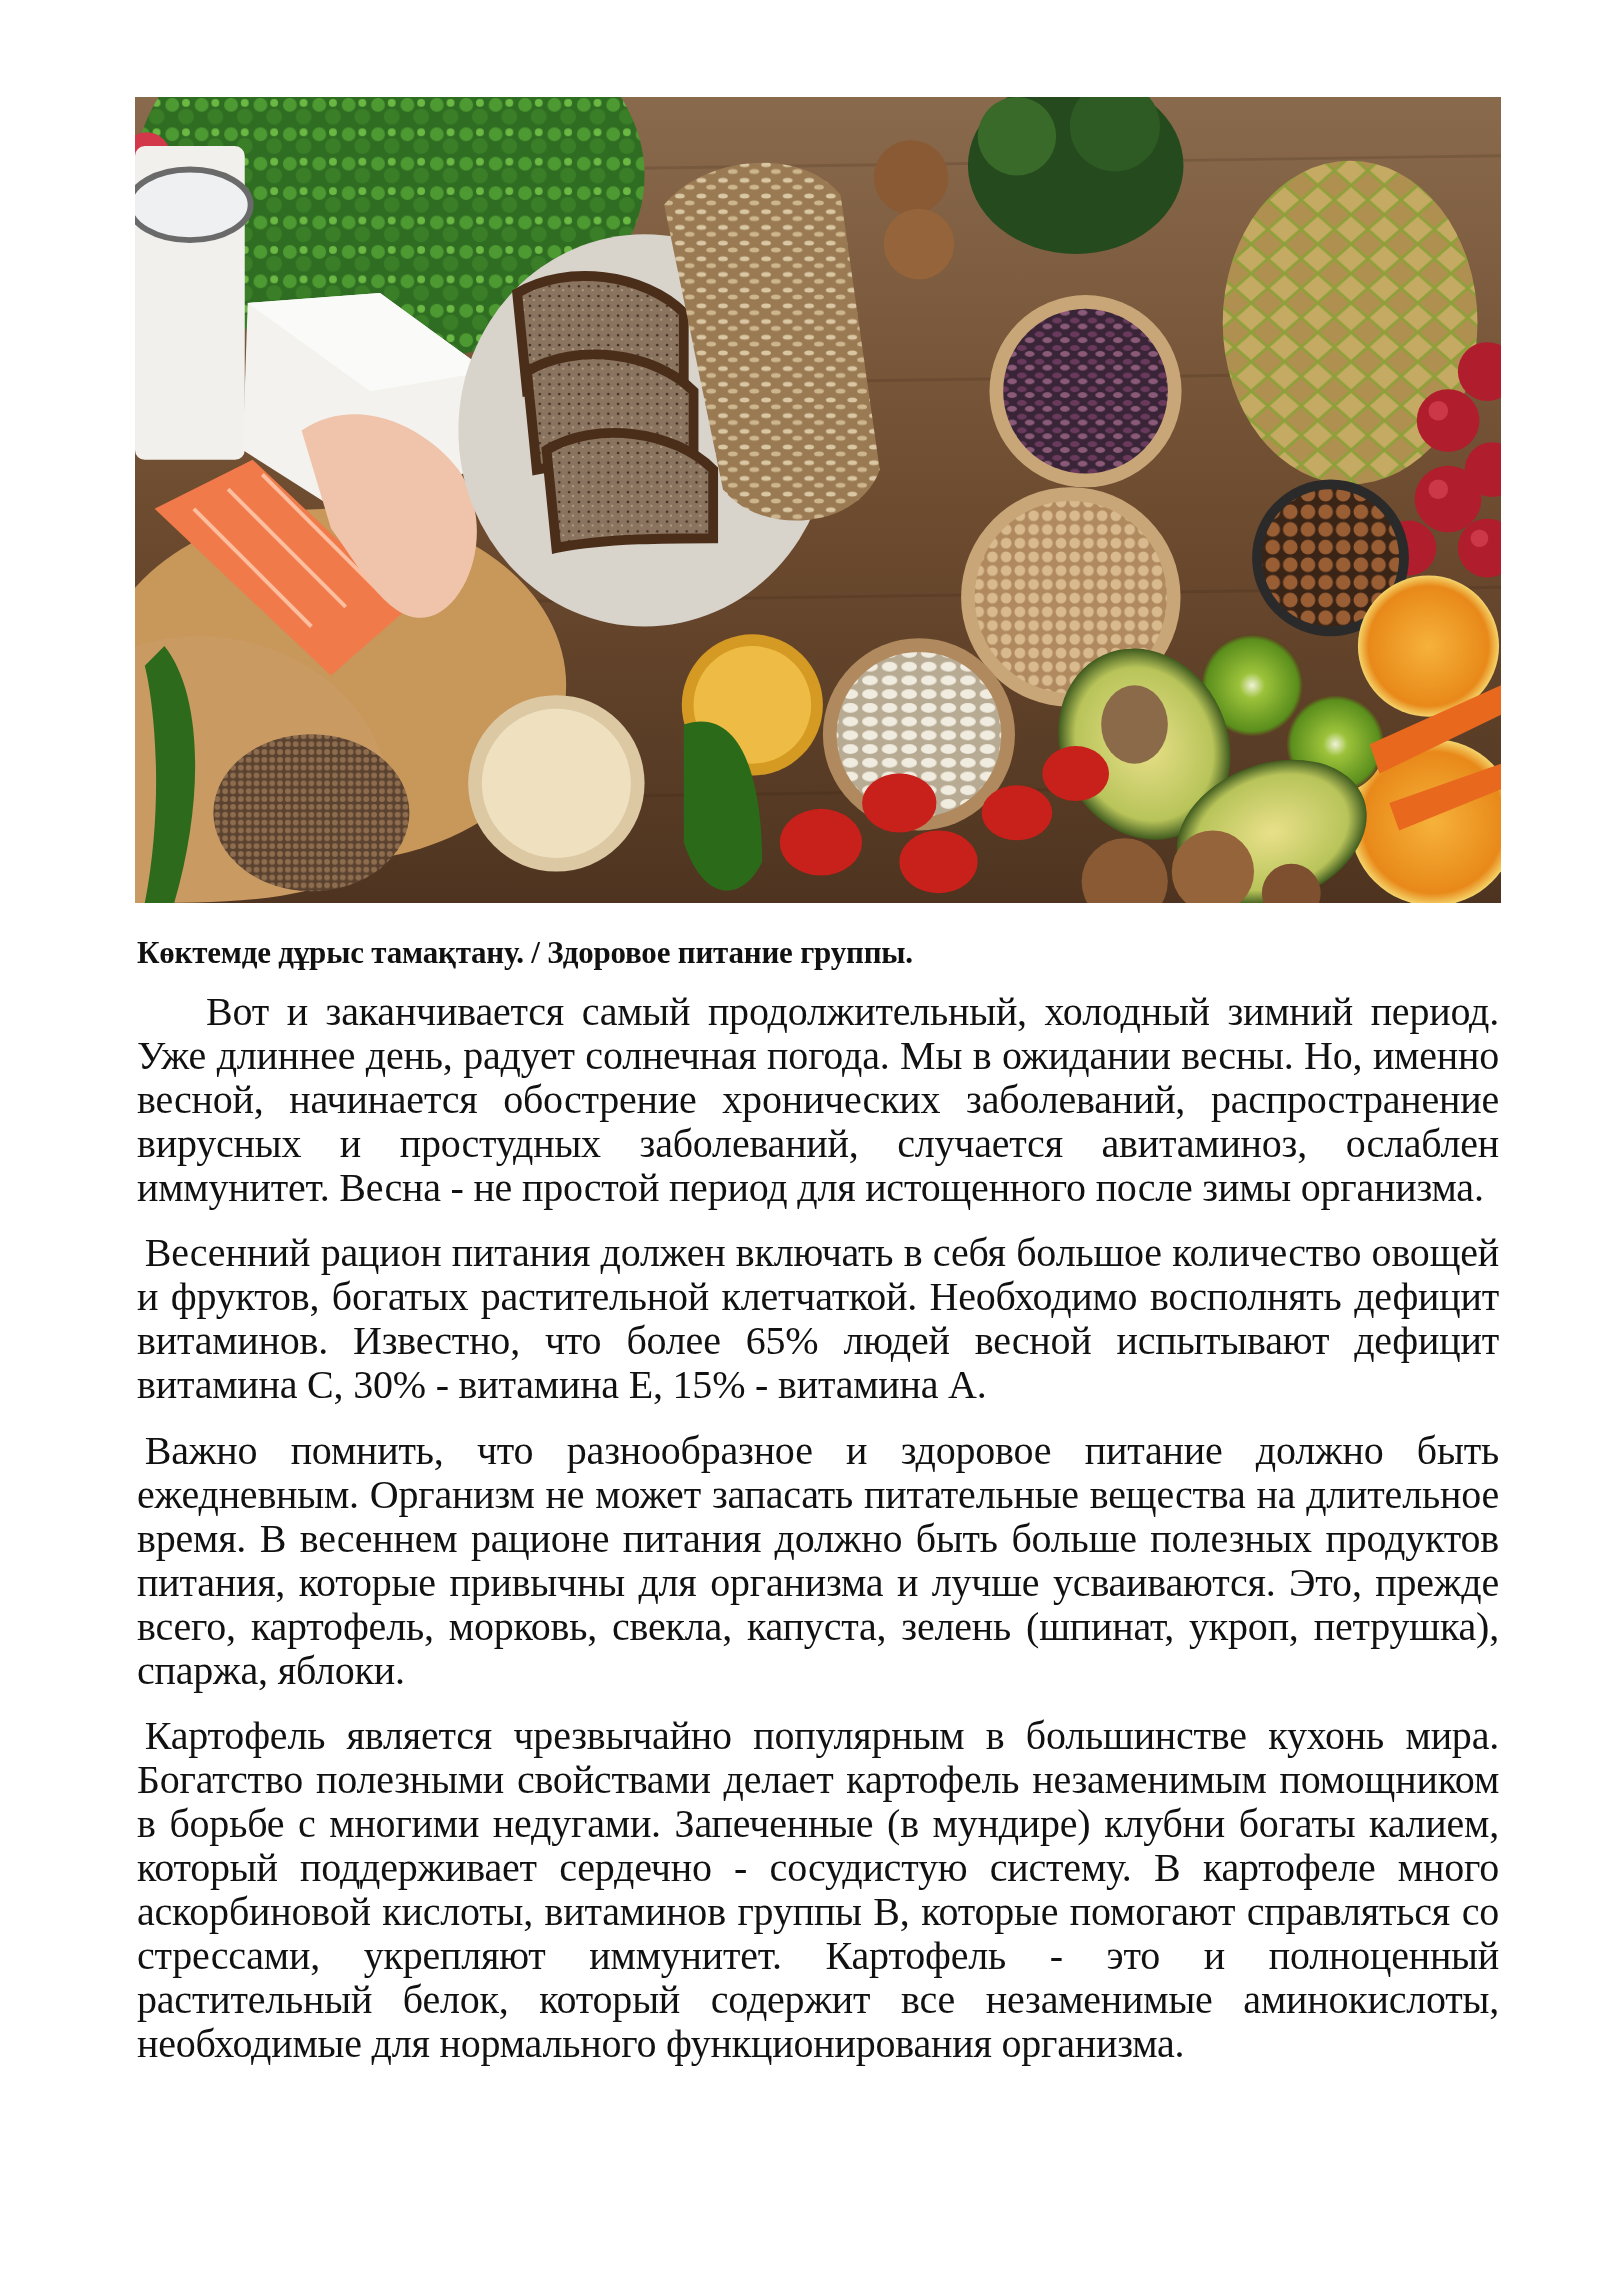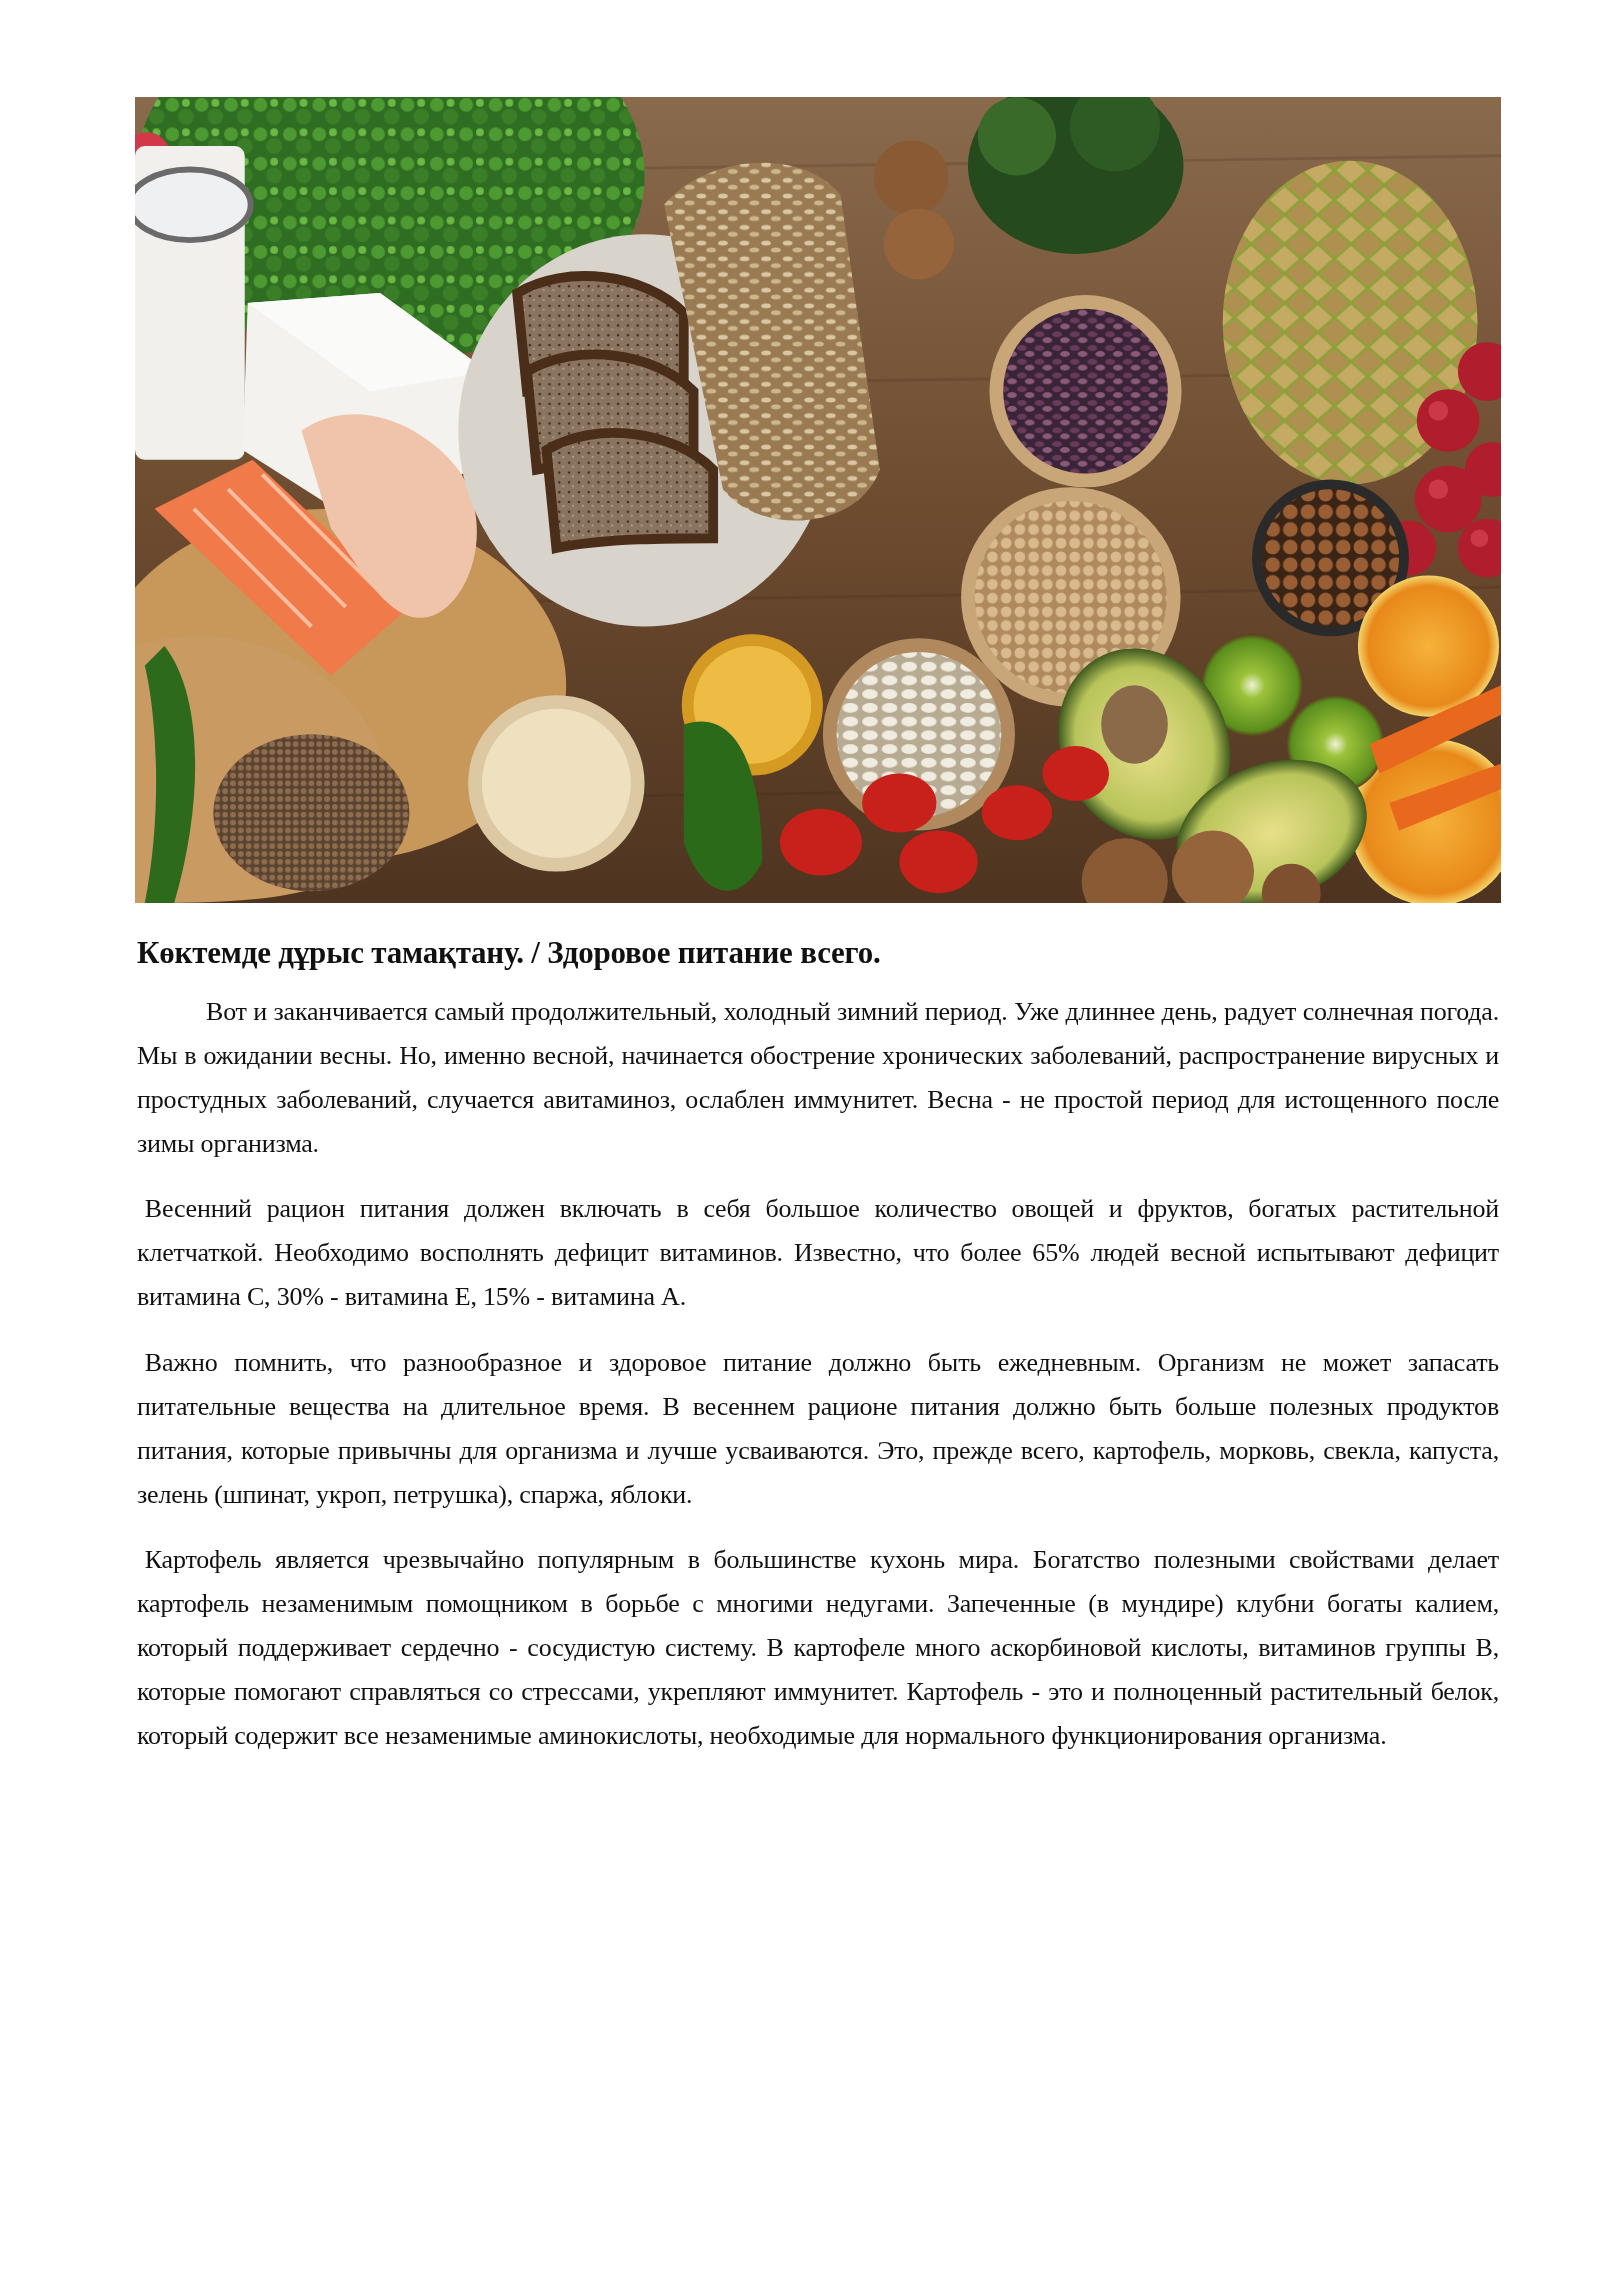--- a/index.html
+++ b/index.html
@@ -36,21 +36,21 @@
       width: 1362px;
     }
     .title {
       font-weight: bold;
       font-size: 31px;
       line-height: 43px;
       margin: 0 0 15.7px 0;
       letter-spacing: -0.2px;
     }
     .para {
-      font-size: 26px;
+      font-size: 40px;
       line-height: 44px;
       text-align: justify;
       margin: 0 0 21.6px 0;
       letter-spacing: -0.2px;
     }
     .para.first { text-indent: 69px; }
     .para.rest { text-indent: 7.8px; }
   </style>
 </head>
 <body>
@@ -228,19 +228,19 @@
       <ellipse cx="960" cy="690" rx="34" ry="28"></ellipse>
     </g>
 
     <circle cx="1010" cy="800" r="44" fill="#8a5a34"></circle>
     <circle cx="1100" cy="790" r="42" fill="#96643a"></circle>
     <circle cx="1180" cy="812" r="30" fill="#7e5030"></circle>
   </svg>
 </div>
 
 <div class="article">
-  <div class="title">Көктемде дұрыс тамақтану. / Здоровое питание всего.</div>
+  <div class="title">Көктемде дұрыс тамақтану. / Здоровое питание группы.</div>
   <p class="para first">Вот и заканчивается самый продолжительный, холодный зимний период. Уже длиннее день, радует солнечная погода. Мы в ожидании весны. Но, именно весной, начинается обострение хронических заболеваний, распространение вирусных и простудных заболеваний, случается авитаминоз, ослаблен иммунитет. Весна - не простой период для истощенного после зимы организма.</p>
   <p class="para rest">Весенний рацион питания должен включать в себя большое количество овощей и фруктов, богатых растительной клетчаткой. Необходимо восполнять дефицит витаминов. Известно, что более 65% людей весной испытывают дефицит витамина С, 30% - витамина Е, 15% - витамина А.</p>
   <p class="para rest">Важно помнить, что разнообразное и здоровое питание должно быть ежедневным. Организм не может запасать питательные вещества на длительное время. В весеннем рационе питания должно быть больше полезных продуктов питания, которые привычны для организма и лучше усваиваются. Это, прежде всего, картофель, морковь, свекла, капуста, зелень (шпинат, укроп, петрушка), спаржа, яблоки.</p>
   <p class="para rest">Картофель является чрезвычайно популярным в большинстве кухонь мира. Богатство полезными свойствами делает картофель незаменимым помощником в борьбе с многими недугами. Запеченные (в мундире) клубни богаты калием, который поддерживает сердечно - сосудистую систему. В картофеле много аскорбиновой кислоты, витаминов группы В, которые помогают справляться со стрессами, укрепляют иммунитет. Картофель - это и полноценный растительный белок, который содержит все незаменимые аминокислоты, необходимые для нормального функционирования организма.</p>
 </div>
 
 
 </body></html>

